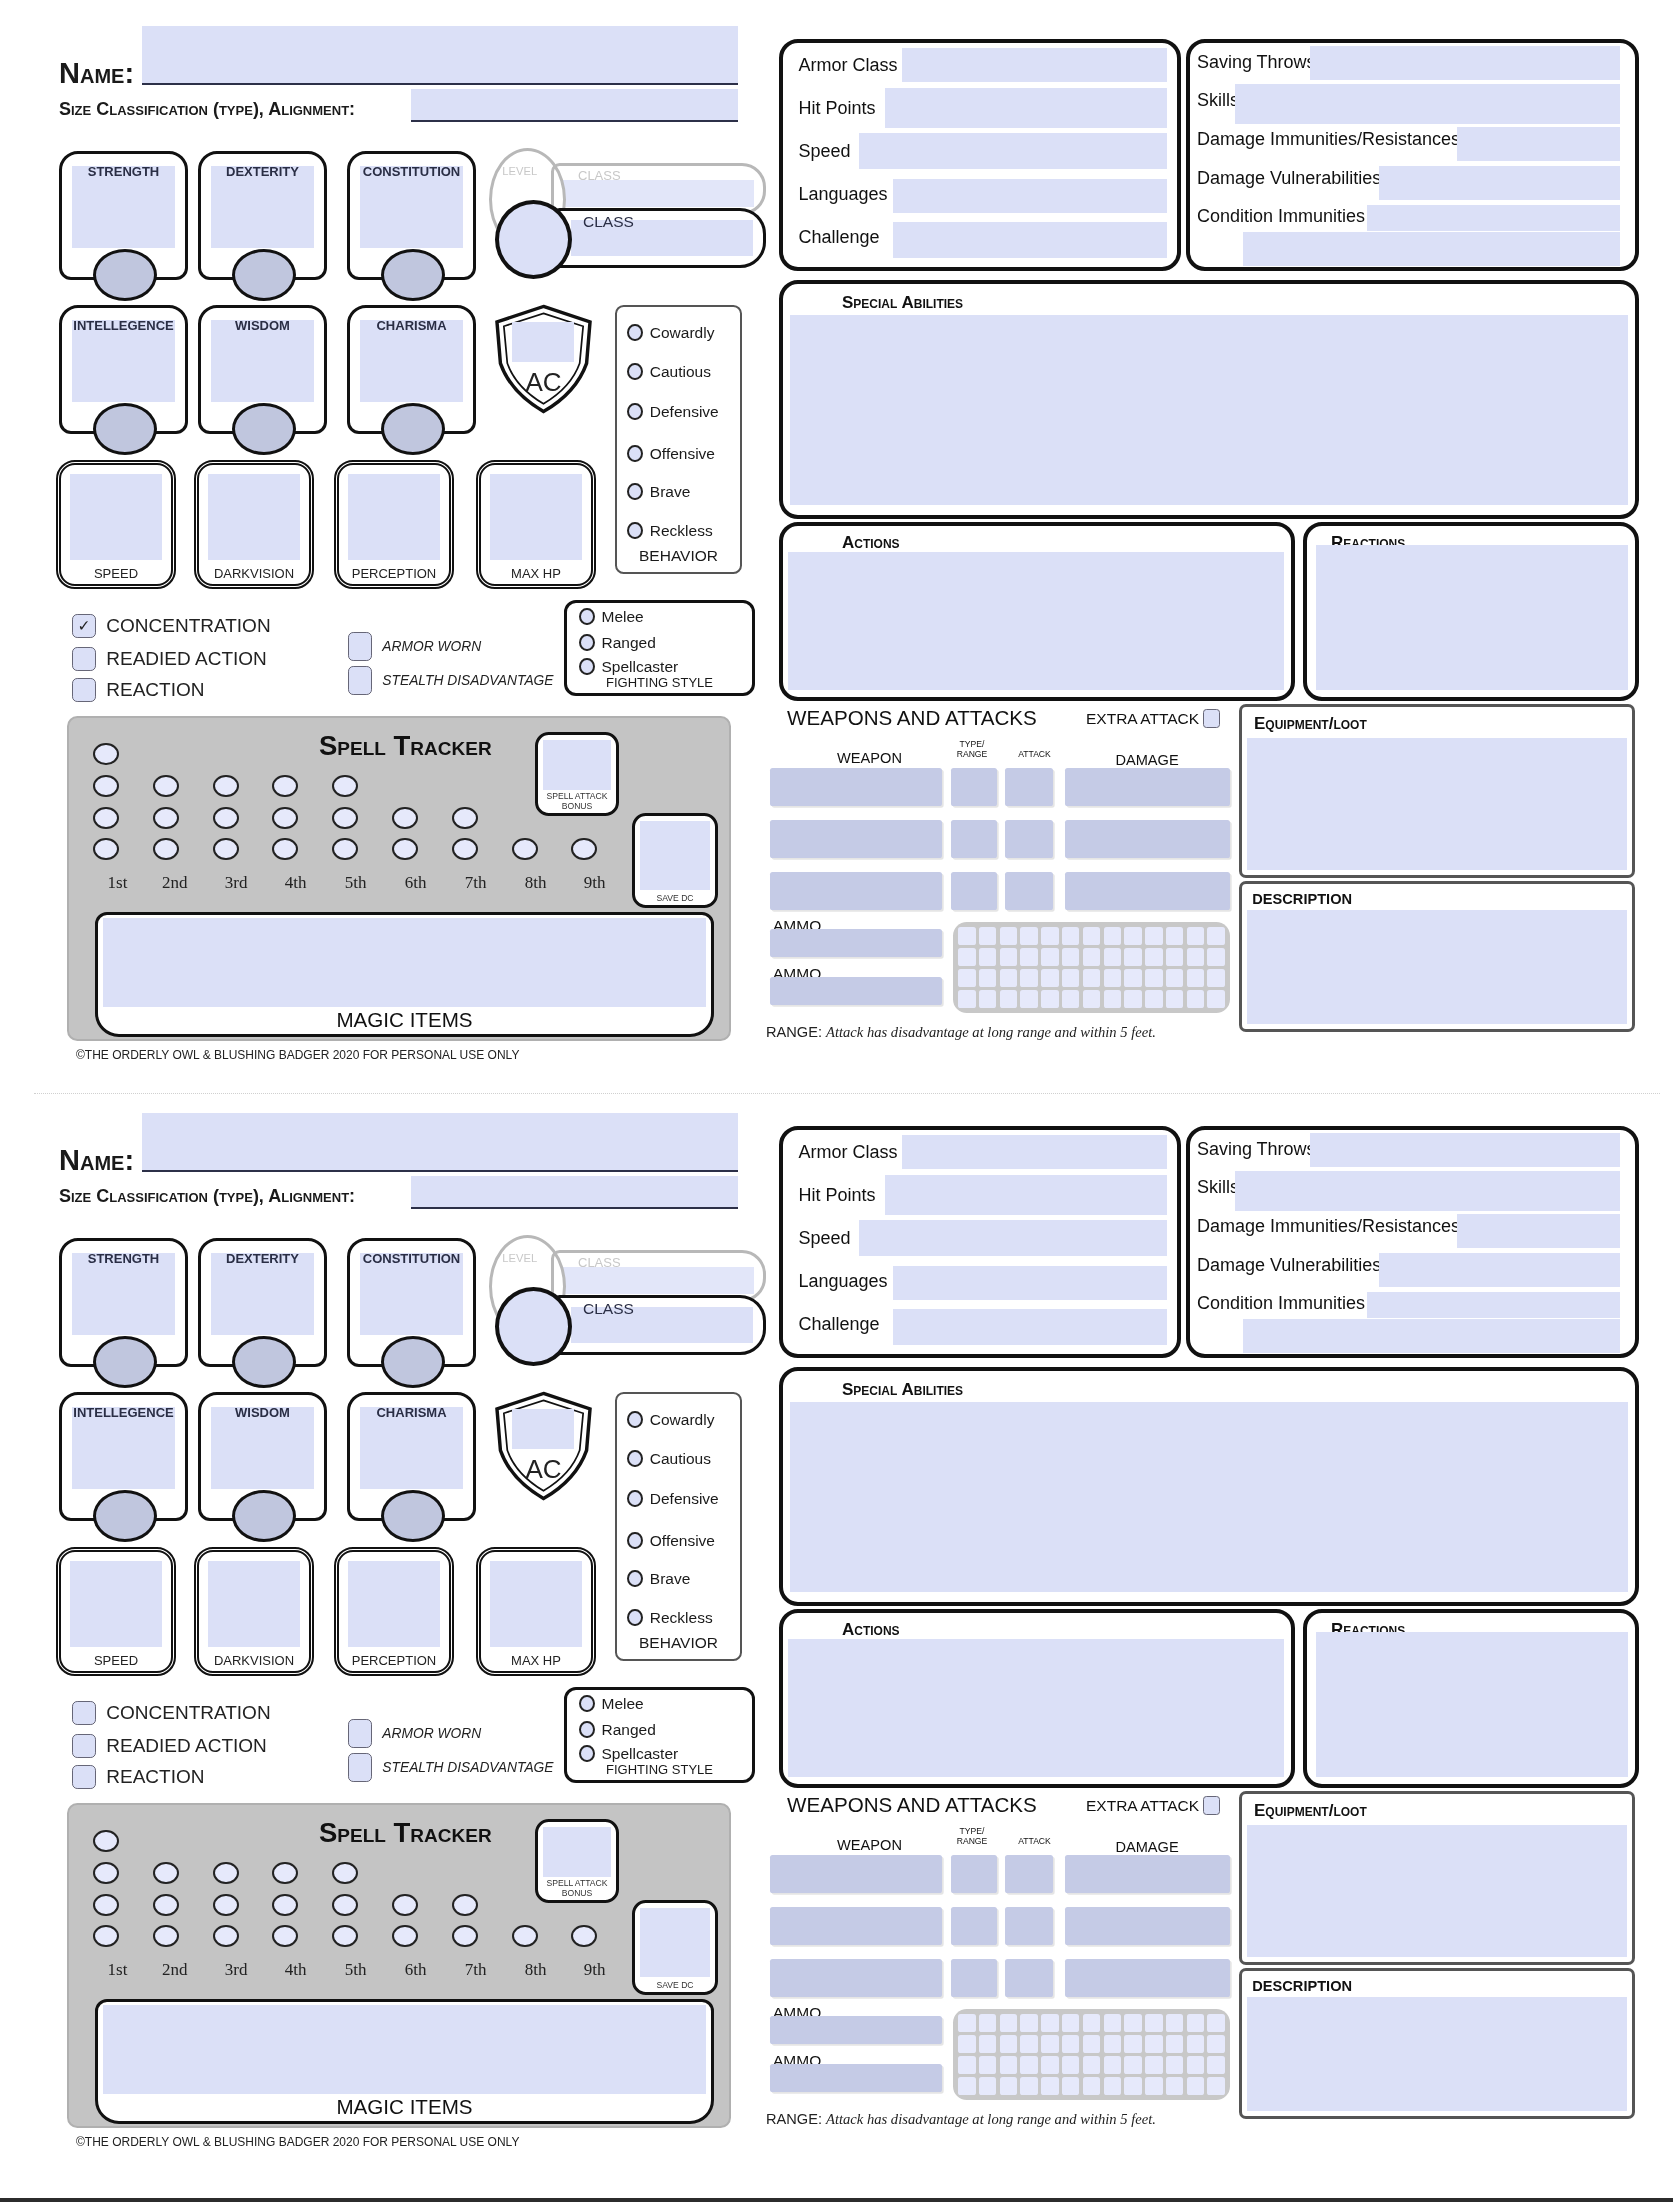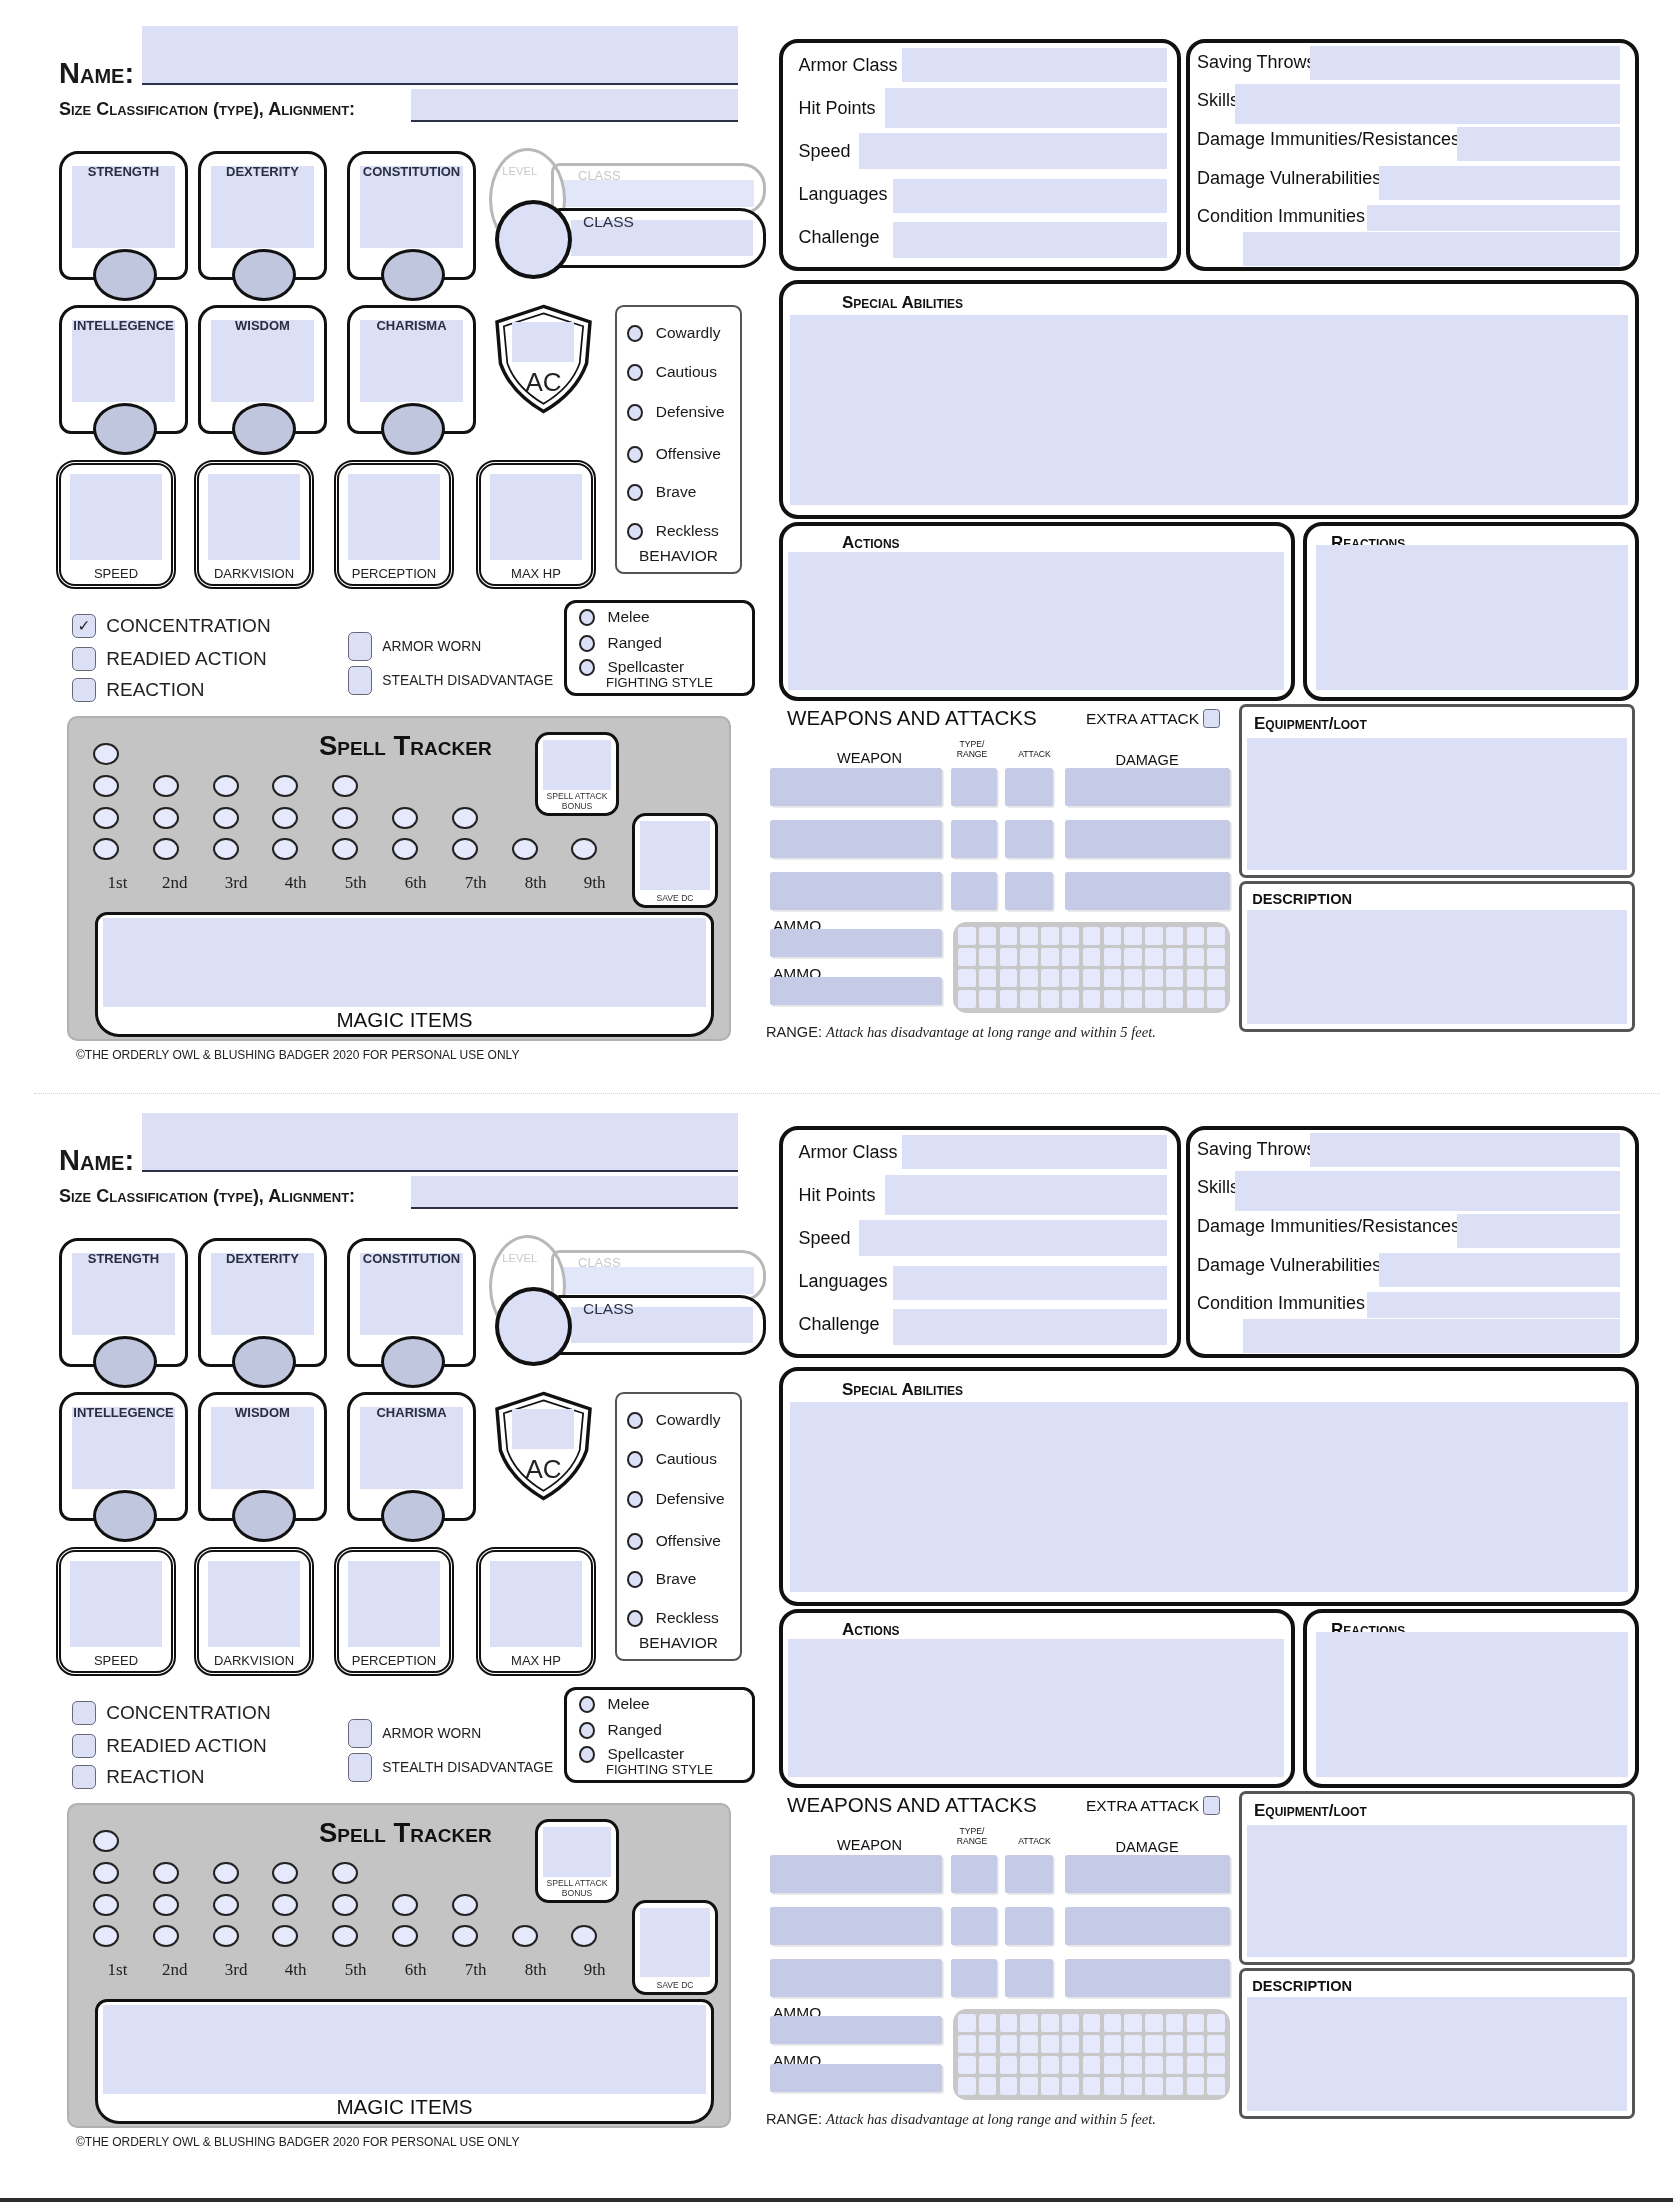--- a/index.html
+++ b/index.html
@@ -32,35 +32,35 @@
   .class-pill .cf { position: absolute; left: 17px; right: 10.3px; top: 8.6px; bottom: 8.6px; }
   .class-pill .cl { position: absolute; left: 29px; top: 1.7px; font-size: 15.5px; color: #2a2e45; }
 
   
   .shield { left: 490px; top: 303px; width: 107px; height: 112px; }
   .shield .ac-field { position: absolute; left: 22.4px; top: 19px; width: 62px; height: 40px; }
   .shield .ac-lbl { position: absolute; left: 0; right: 0; top: 64px; text-align: center; font-size: 26px; color: #222; }
 
   
   .behavior { left: 615px; top: 305px; width: 127px; height: 269px; border: 2.6px solid #555; border-radius: 8.6px; background: #fff; }
-  .radio-row { position: absolute; left: 10.3px; display: flex; align-items: flex-end; gap: 13px; font-size: 15.5px; cursor: pointer; }
+  .radio-row { position: absolute; left: 10.3px; display: flex; align-items: flex-start; gap: 7px; font-size: 15.5px; cursor: pointer; }
   .radio { width: 15.5px; height: 17px; border: 2.2px solid #222; border-radius: 50%; background: #dbe0f7; display: inline-block; }
   .behavior .title { position: absolute; left: 0; right: 0; bottom: 6.9px; text-align: center; font-size: 15.5px; }
 
   
   .mini { width: 120px; height: 129px; border: 3.4px double #111; border-width: 5.2px; border-radius: 19px; background: #fff; }
   .mini .inner { position: absolute; left: 8.6px; top: 8.6px; right: 8.6px; bottom: 24px; }
   .mini .lbl { position: absolute; left: 0; right: 0; bottom: 3.4px; text-align: center; font-size: 13px; color: #222; }
 
   
   .cb-row { position: absolute; display: flex; align-items: center; gap: 10.3px; cursor: pointer; }
   .cb { width: 24px; height: 24px; border: 1.7px solid #667; border-radius: 5.2px; background: #dbe0f7; display: flex; align-items: center; justify-content: center; font-size: 15.5px; color: #222; }
   .cb-lbl { font-size: 19px; color: #222; }
   .cb-sm .cb { width: 24px; height: 29px; }
-  .cb-sm .cb-lbl { font-size: 13.8px; }
+  .cb-sm .cb-lbl { font-size: 13.8px; font-style: italic; }
 
   
   .fstyle { left: 564px; top: 600px; width: 191px; height: 96px; border: 3.4px solid #111; border-radius: 12px; background: #fff; }
   .fstyle .radio-row { left: 12px; font-size: 15.5px; }
   .fstyle .title { position: absolute; left: 0; right: 0; bottom: 3.4px; text-align: center; font-size: 13px; }
 
   
   .spell { left: 67px; top: 716px; width: 664px; height: 325px; background: #c4c4c4; border-radius: 10.3px; border: 2.6px solid #b0b0b0; }
   .spell .title { position: absolute; left: 250px; top: 12px; font-size: 27.5px; font-weight: bold; font-variant: small-caps; color: #111; }
   .slot-col { position: absolute; width: 26px; }

